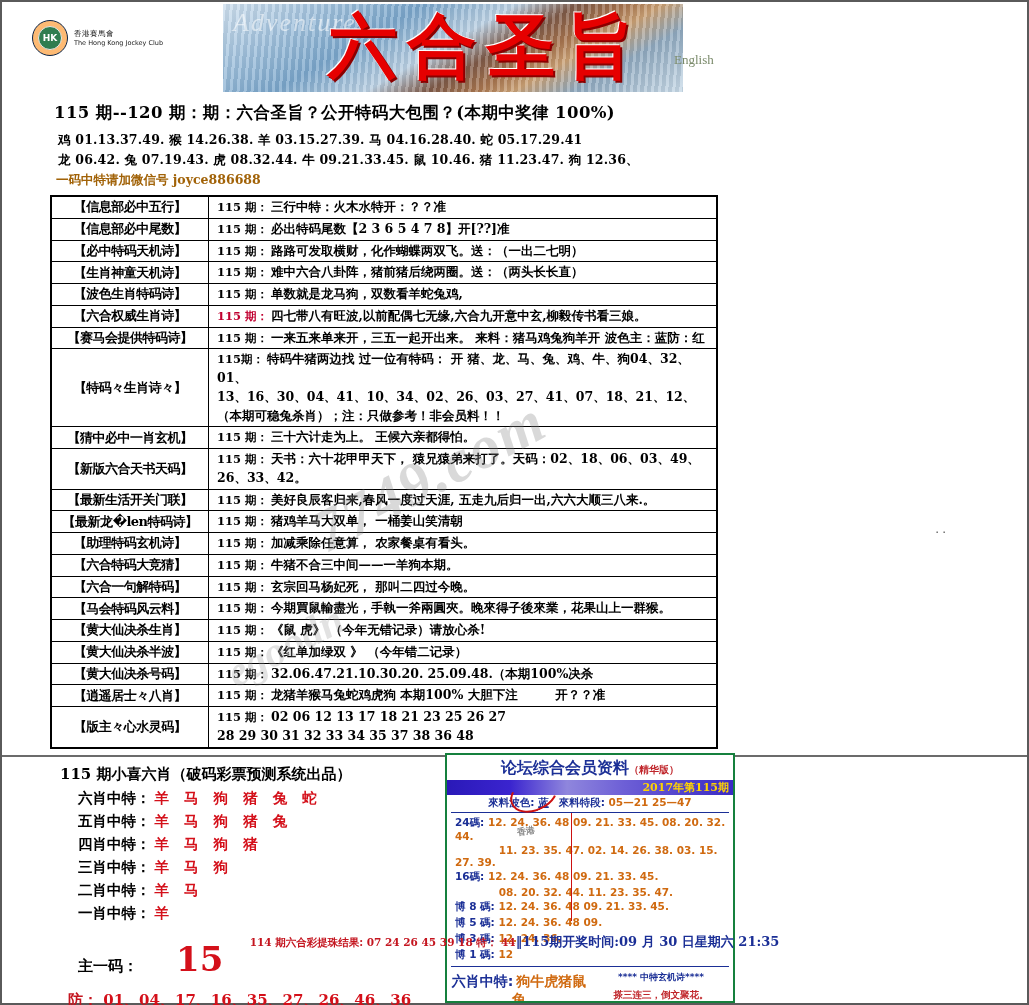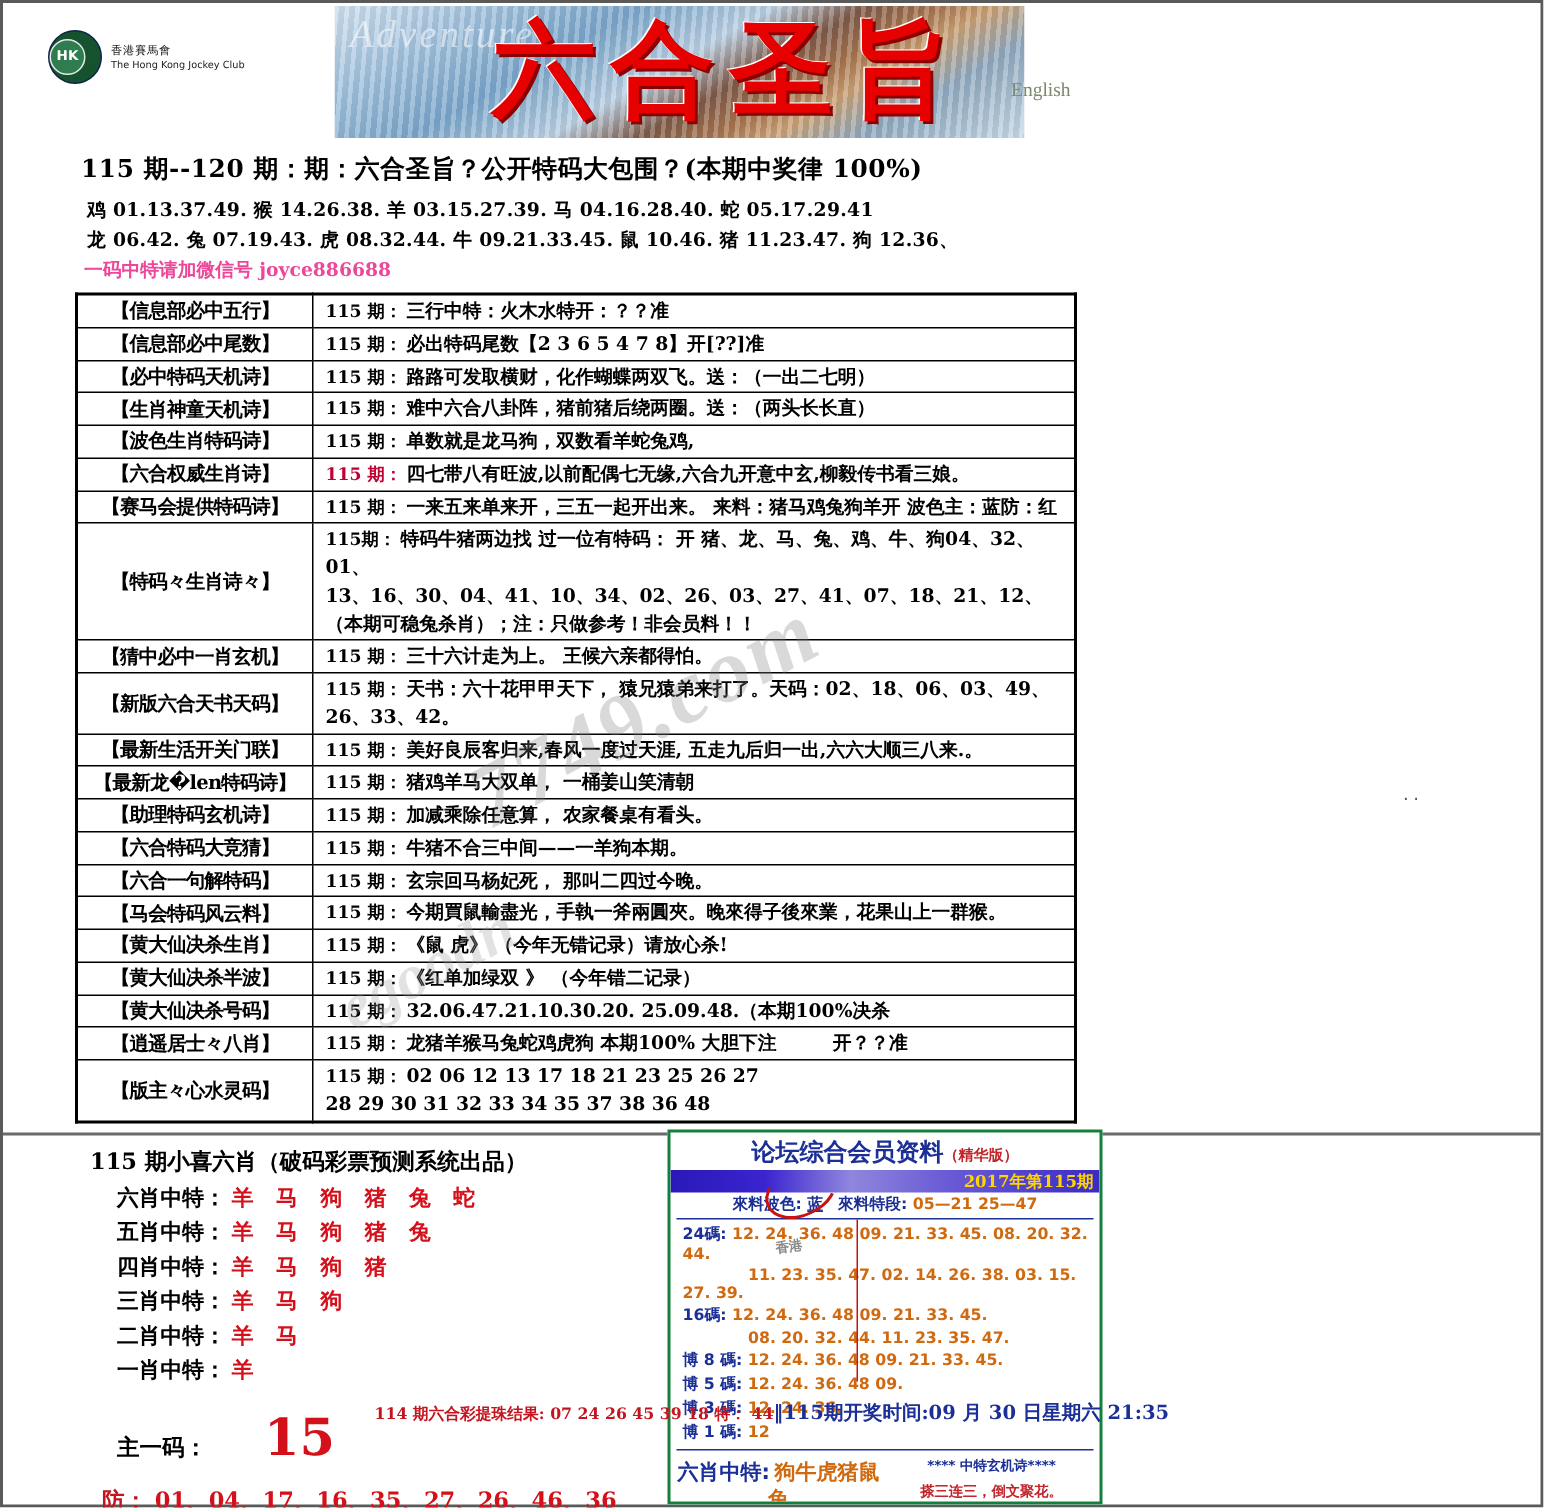--- a/index.html
+++ b/index.html
@@ -11,22 +11,22 @@
     position:relative;overflow:hidden;
   }
   .page{
     position:absolute;left:0;top:0;width:1029px;height:1005px;
     border:2px solid #5a5a5a;box-sizing:border-box;background:#fff;
   }
 
   
   .header{position:relative;height:96px;}
   .logo{position:absolute;left:30px;top:18px;display:flex;align-items:center;gap:6px;}
-  .logo-badge{width:34px;height:34px;border-radius:50%;background:#14532d;
-      display:flex;align-items:center;border:1px solid #0c2447;}
+  .logo-badge{width:34px;height:34px;border-radius:50%;background:#fdba74;
+      display:flex;align-items:center;justify-content:center;border:1px solid #0c2447;}
   .logo-badge .inner{width:22px;height:22px;border-radius:50%;background:#2f7d4f;
       border:1px solid #e7e7e7;display:flex;align-items:center;justify-content:center;
       font-size:9px;color:#fff;font-weight:bold;}
   .logo-txt{line-height:1.25;}
   .logo-txt .cn{font-size:7.5px;color:#111;letter-spacing:.5px;}
   .logo-txt .en{font-size:6.5px;color:#222;}
 
   .banner{position:absolute;left:221px;top:2px;width:460px;height:88px;overflow:hidden;}
   .banner-bg{position:absolute;inset:0;
      background:linear-gradient(150deg,#cfe0ef 0%,#9fc0dc 18%,#7aa6cb 33%,#b9cfe2 48%,
@@ -40,21 +40,21 @@
      letter-spacing:10px;text-shadow:2px 2px 0 #8b0000,-1px -1px 0 #fff;white-space:nowrap;}
   .english{position:absolute;left:672px;top:50px;font-size:13px;color:#7a8a6a;
      font-family:"Liberation Serif",serif;}
 
   
   .intro{padding:4px 0 0 52px;}
   .intro-title{font-size:16.5px;font-weight:bold;color:#000;
      font-family:"DejaVu Serif",serif;letter-spacing:.4px;margin-bottom:8px;}
   .zodiac-line{font-size:12.5px;color:#000;font-weight:bold;margin:3px 0 3px 4px;
      font-family:"DejaVu Serif",serif;letter-spacing:.2px;}
-  .wechat{font-size:12.5px;font-weight:bold;color:#ec4899;margin:2px 0 6px 2px;
+  .wechat{font-size:12.5px;font-weight:bold;color:#a16207;margin:2px 0 6px 2px;
      font-family:"DejaVu Serif",serif;}
 
   
   .tbl{margin:4px 0 0 48px;width:668px;border-collapse:collapse;
        border:2px solid #000;}
   .tbl td{border:1px solid #000;padding:1px 2px;vertical-align:middle;}
   .tbl td.lbl{width:152px;text-align:center;font-size:13px;font-weight:bold;
       color:#000;font-family:"DejaVu Serif",serif;white-space:nowrap;letter-spacing:-.5px;}
   .tbl td.val{padding-left:8px;font-size:12.5px;font-weight:bold;color:#000;
       font-family:"DejaVu Serif",serif;line-height:1.5;}

